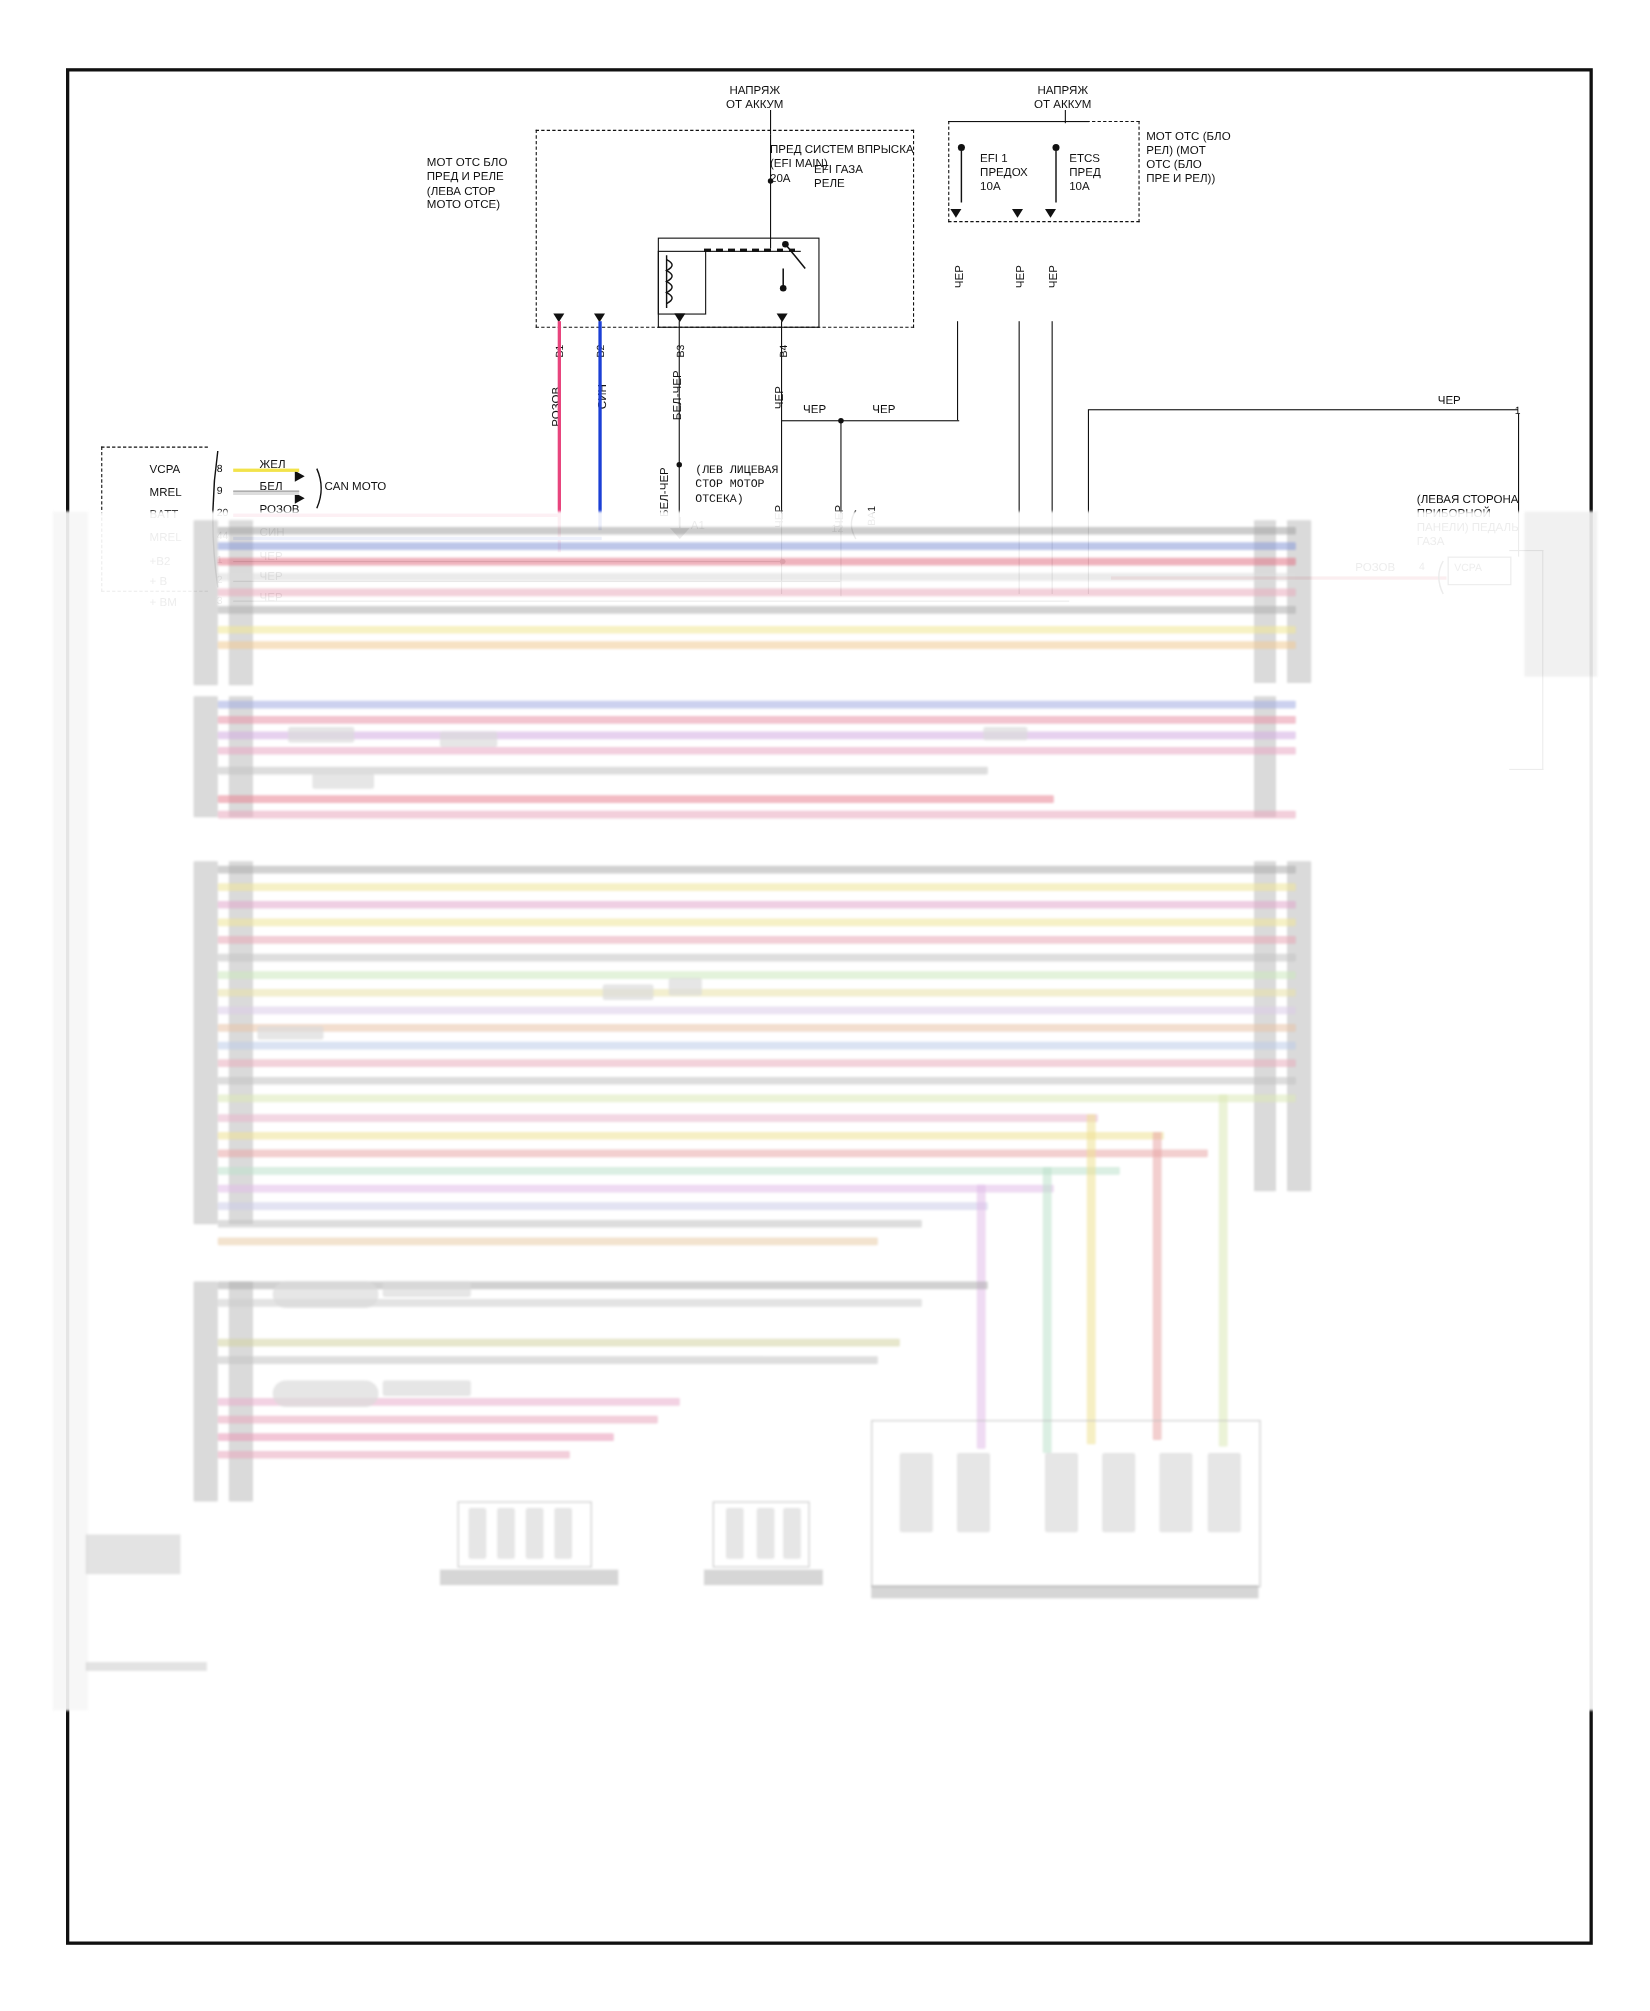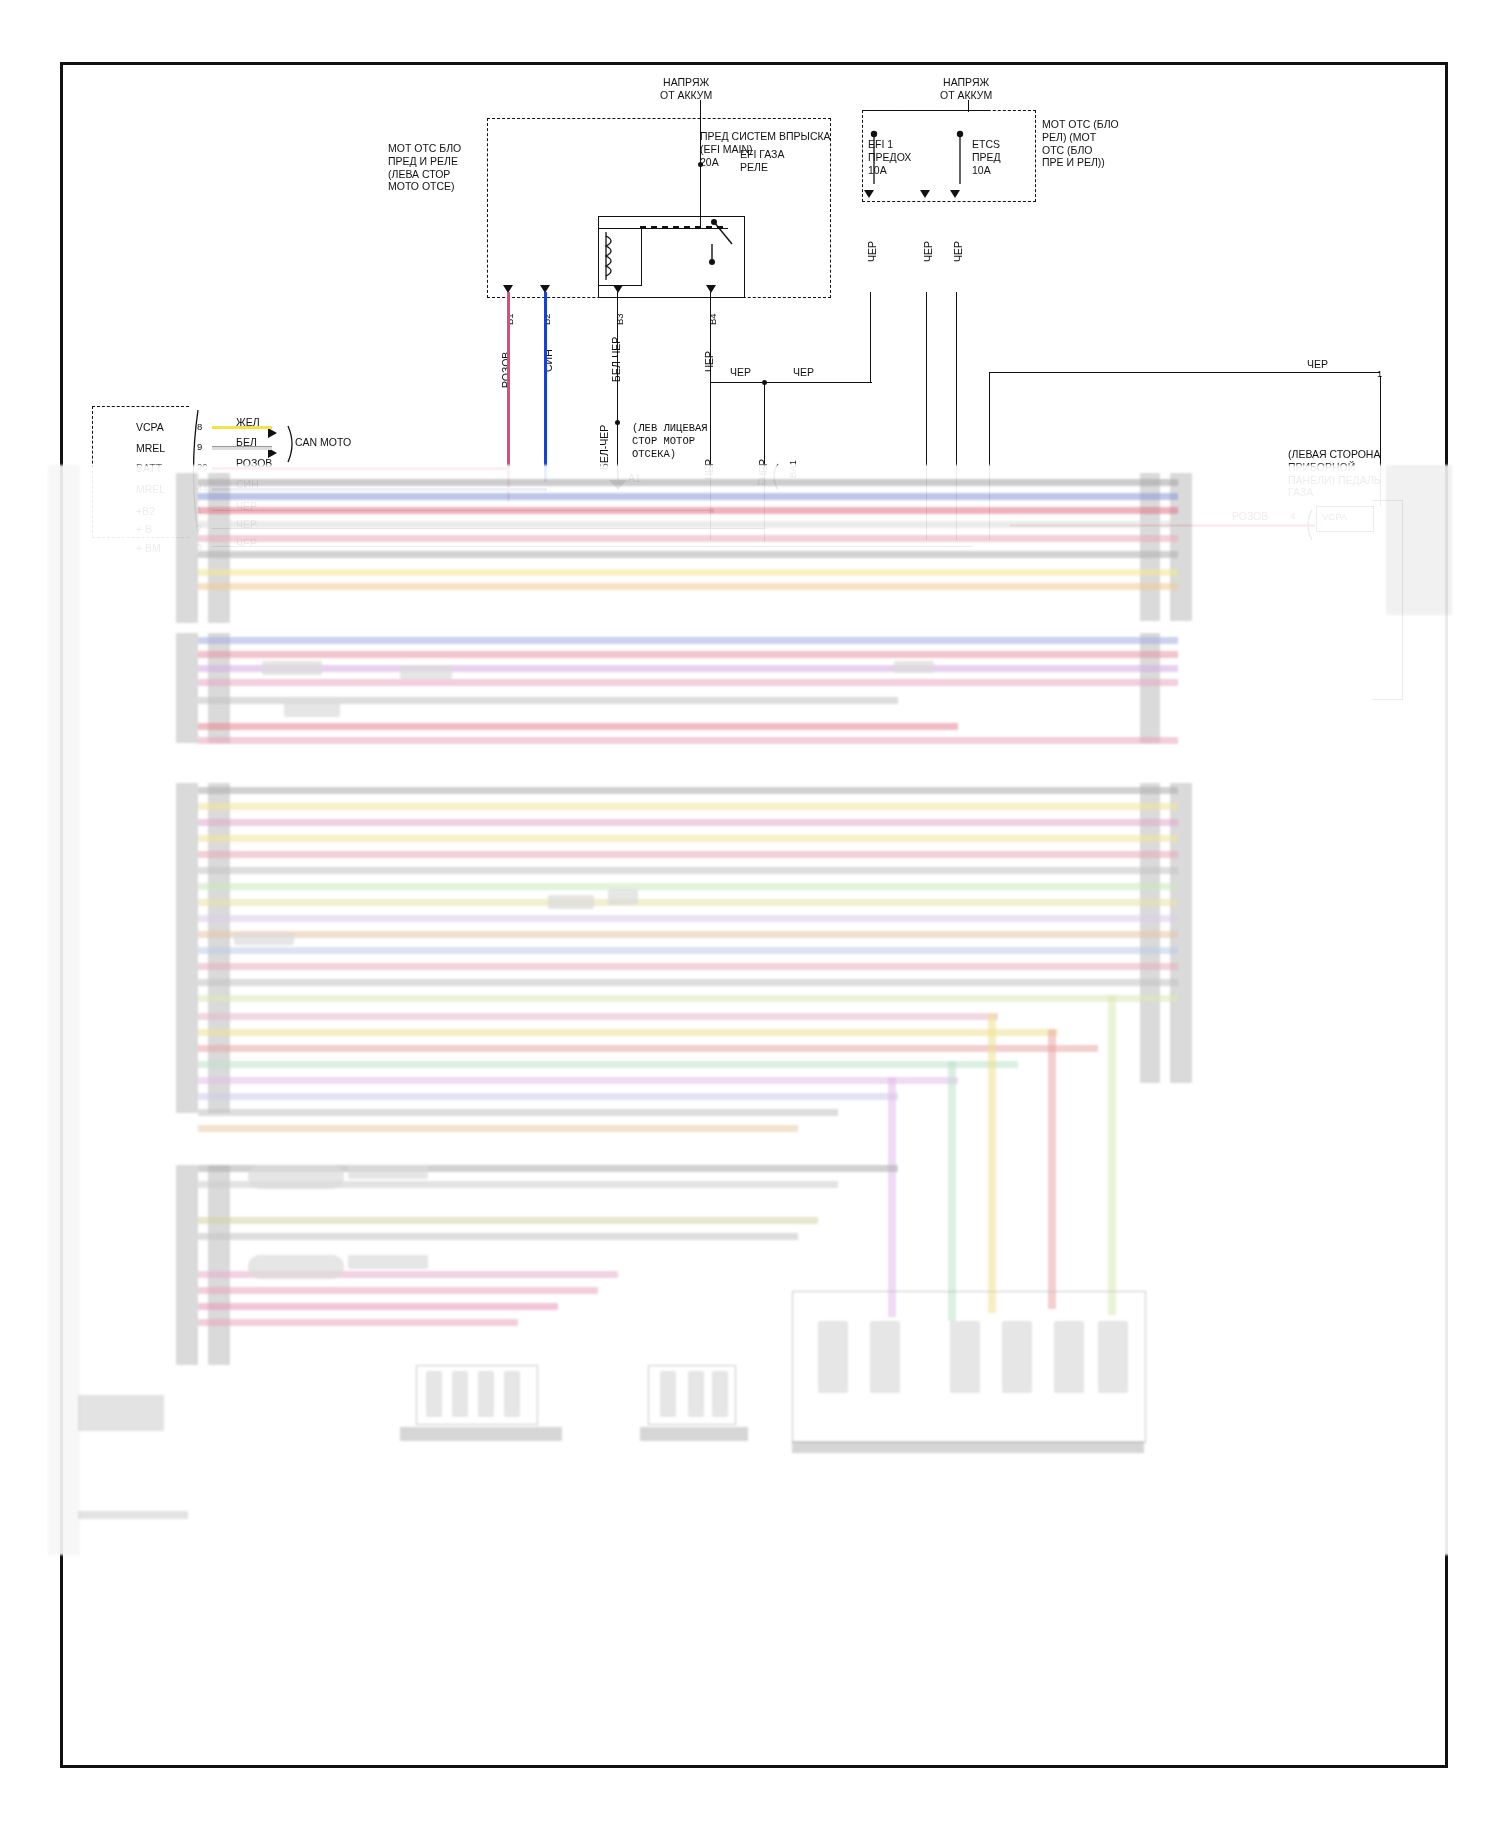--- a/index.html
+++ b/index.html
@@ -84,21 +84,21 @@
 
   <div class="wire v1px" style="left:700px;top:122px;height:42px;"></div>
   <div class="dot" style="left:698px;top:162px;"></div>
   <div class="wire v1px" style="left:700px;top:164px;height:62px;"></div>
 
   <div class="dash-box" style="left:862px;top:110px;width:172px;height:90px;"></div>
   <div class="lbl" style="left:1042px;top:118px;">МОТ ОТС (БЛО
 РЕЛ) (МОТ
 ОТС (БЛО
 ПРЕ И РЕЛ))</div>
-  <div class="lbl" style="left:868px;top:138px;">EFI 1
+  <div class="lbl" style="left:891px;top:138px;">EFI 1
 ПРЕДОХ
 10A</div>
   <div class="lbl" style="left:972px;top:138px;">ETCS
 ПРЕД
 10A</div>
 
   <svg class="abs" style="left:866px;top:128px;" width="16" height="60">
     <circle cx="8" cy="6" r="3.2" fill="#111"></circle>
       <path d="M8 9 L8 56" stroke="#111" stroke-width="1.3"></path>
   </svg>

